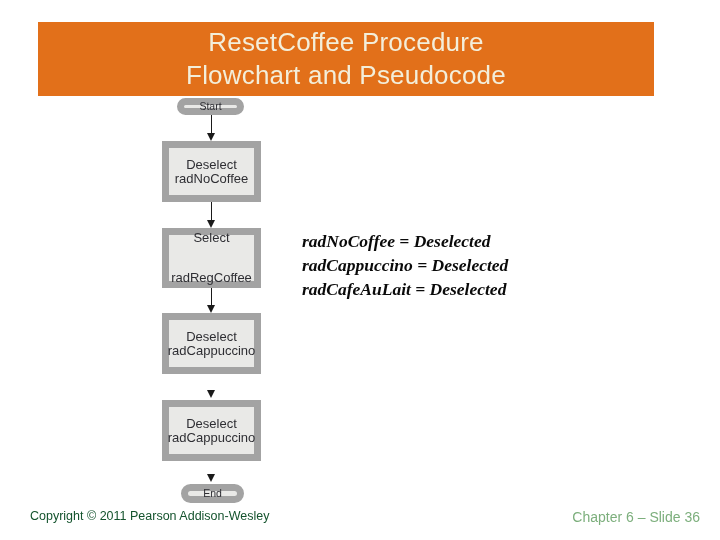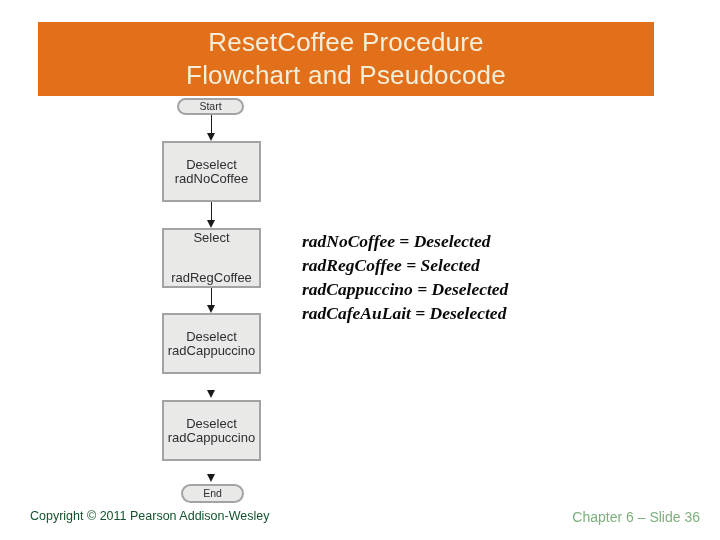--- a/index.html
+++ b/index.html
@@ -32,21 +32,21 @@
     align-items: center;
     text-align: center;
     font-size: 26px;
     line-height: 33px;
     letter-spacing: 0.2px;
   }
   
   .node {
     position: absolute;
     background: #E9E9E7;
-    border: 2px solid #a3a3a3;
+    border: 7px solid #a3a3a3;
     color: #2E2E33;
     display: flex;
     flex-direction: column;
     align-items: center;
     justify-content: center;
     text-align: center;
     box-sizing: border-box;
   }
   .terminator {
     border-radius: 10px;
@@ -168,21 +168,20 @@
   </div>
 
   <div class="arrow" id="arrow-5">
     <div class="head"></div>
   </div>
 
   <div class="node terminator" id="node-end">End</div>
 
   <div class="pseudocode">
     <div>radNoCoffee = Deselected</div>
-    <div>radRegCoffee = Selected</div>
     <div>radCappuccino = Deselected</div>
     <div>radCafeAuLait = Deselected</div>
   </div>
 
   <div class="copyright">Copyright © 2011 Pearson Addison-Wesley</div>
   <div class="chapter">Chapter 6 – Slide 36</div>
 
 </div>
 
 </body></html>

